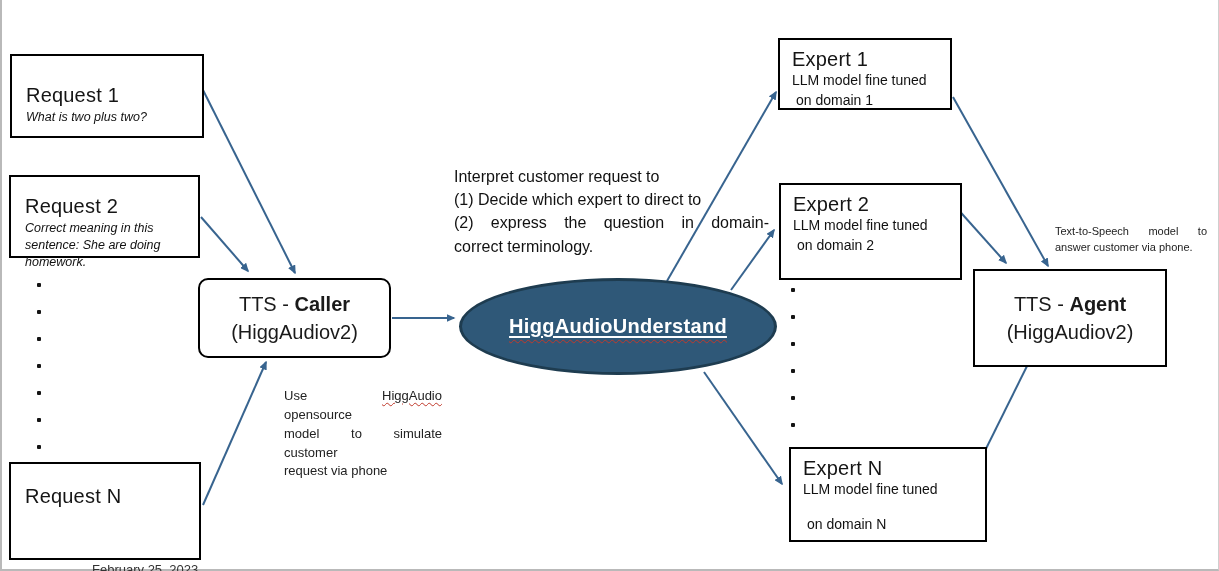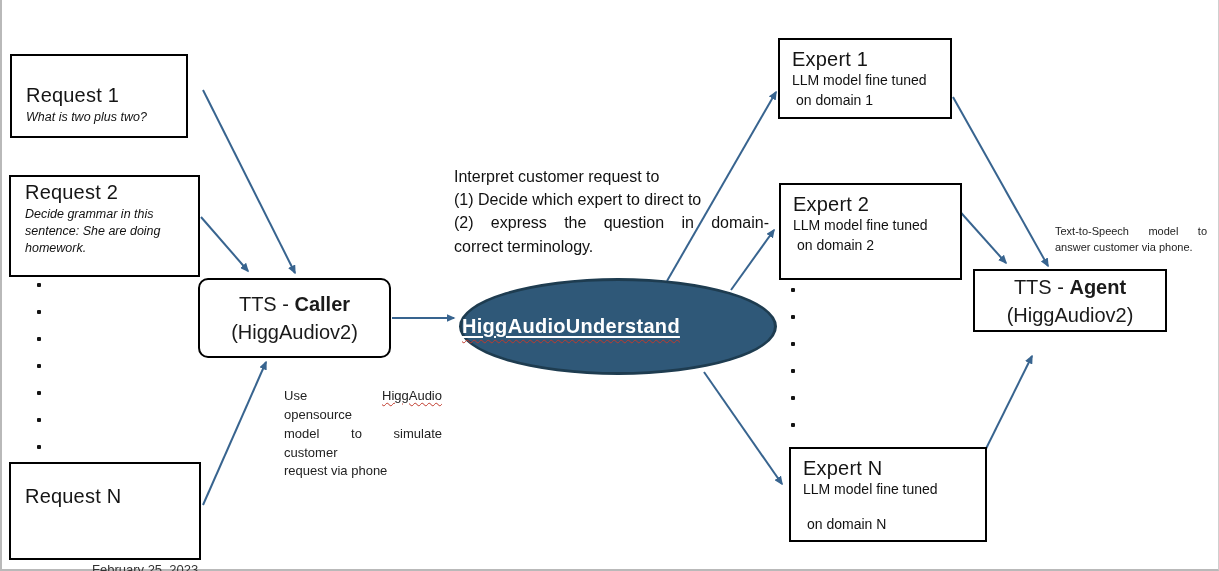--- a/index.html
+++ b/index.html
@@ -11,37 +11,37 @@
   *{margin:0;padding:0;box-sizing:border-box;}
   html,body{width:1219px;height:571px;overflow:hidden;background:#ffffff;
     font-family:"Liberation Sans",sans-serif;color:#1a1a1a;}
   .canvas{position:relative;width:1219px;height:571px;background:#fff;
     border-left:2px solid #b9b9b9;border-right:1px solid #cfcfcf;border-bottom:2px solid #b9b9b9;}
   svg.arrows{position:absolute;left:0;top:0;z-index:1;pointer-events:none;}
   .arrow-line{stroke:var(--arrow-color);stroke-width:2;}
   .box{position:absolute;background:#fff;border:2px solid var(--box-border);z-index:2;}
   .req-title,.expert-title{font-size:20px;letter-spacing:.2px;color:#151515;}
   .req-sub{font-style:italic;font-size:12.5px;line-height:1.36;margin-top:2px;color:#111;}
-  .request-1{left:8px;top:54px;width:178px;height:84px;padding:28px 12px 6px 14px;}
-  .request-2{left:7px;top:175px;width:191px;height:102px;padding:4px 12px 4px 14px;}
+  .request-1{left:8px;top:54px;width:194px;height:84px;padding:28px 12px 6px 14px;}
+  .request-2{left:7px;top:175px;width:191px;height:83px;padding:18px 12px 4px 14px;}
   .request-n{left:7px;top:462px;width:192px;height:98px;padding:21px 12px 4px 14px;}
   .tts-box{display:flex;flex-direction:column;align-items:center;justify-content:center;
     font-size:20px;line-height:1.4;text-align:center;}
   .caller-box{left:196px;top:278px;width:193px;height:80px;border-radius:10px;}
-  .agent-box{left:971px;top:269px;width:194px;height:63px;}
+  .agent-box{left:971px;top:269px;width:194px;height:98px;}
   .expert-box{padding:8px 10px 4px 12px;}
-  .expert-1{left:776px;top:38px;width:174px;height:81px;}
+  .expert-1{left:776px;top:38px;width:174px;height:72px;}
   .expert-2{left:777px;top:183px;width:183px;height:97px;}
   .expert-n{left:787px;top:447px;width:198px;height:95px;}
   .expert-line{font-size:14px;line-height:1.4;color:#111;}
   .expert-line2{padding-left:4px;}
   .expert-n .expert-line2{margin-top:15px;}
   .hub-ellipse{position:absolute;left:457px;top:278px;width:318px;height:97px;
     background:var(--ellipse-fill);border:3px solid var(--ellipse-border);border-radius:50%;
-    display:flex;align-items:center;justify-content:flex-start;z-index:2;}
+    display:flex;align-items:center;justify-content:center;z-index:2;}
   .hub-label{color:#fff;font-weight:bold;font-size:20px;letter-spacing:.3px;
     text-decoration:underline wavy #c0392b;text-decoration-thickness:1px;text-underline-offset:6px;}
   .hub-label .white-under{text-decoration:underline solid #fff;text-decoration-thickness:1.5px;text-underline-offset:3px;}
   .note{position:absolute;font-size:13px;line-height:1.45;color:#222;z-index:2;}
   .caller-note{left:282px;top:387px;width:158px;}
   .agent-note{left:1053px;top:224px;width:152px;font-size:11px;}
   .note-line.just{text-align:justify;text-align-last:justify;}
   .squiggle{text-decoration:underline wavy #c0392b;text-decoration-thickness:1px;text-underline-offset:2px;}
   .interpret{position:absolute;left:452px;top:165px;width:315px;font-size:16px;line-height:1.45;color:#111;z-index:0;}
   .interpret .just{text-align:justify;text-align-last:justify;}
@@ -73,21 +73,21 @@
     <line class="arrow-line" x1="953" y1="206" x2="1004" y2="263" marker-end="url(#ah)"></line>
     <line class="arrow-line" x1="963" y1="491" x2="1030" y2="356" marker-end="url(#ah)"></line>
   </svg>
 
   <div class="box request-1">
     <div class="req-title">Request 1</div>
     <div class="req-sub">What is two plus two?</div>
   </div>
   <div class="box request-2">
     <div class="req-title">Request 2</div>
-    <div class="req-sub">Decide grammar in this sentence: She are doing homework.</div>
+    <div class="req-sub">Correct meaning in this sentence: She are doing homework.</div>
   </div>
   <div class="box request-n">
     <div class="req-title">Request N</div>
   </div>
 
   <div class="dots left-dots">
       <span class="dot"></span>
       <span class="dot"></span>
       <span class="dot"></span>
       <span class="dot"></span>

